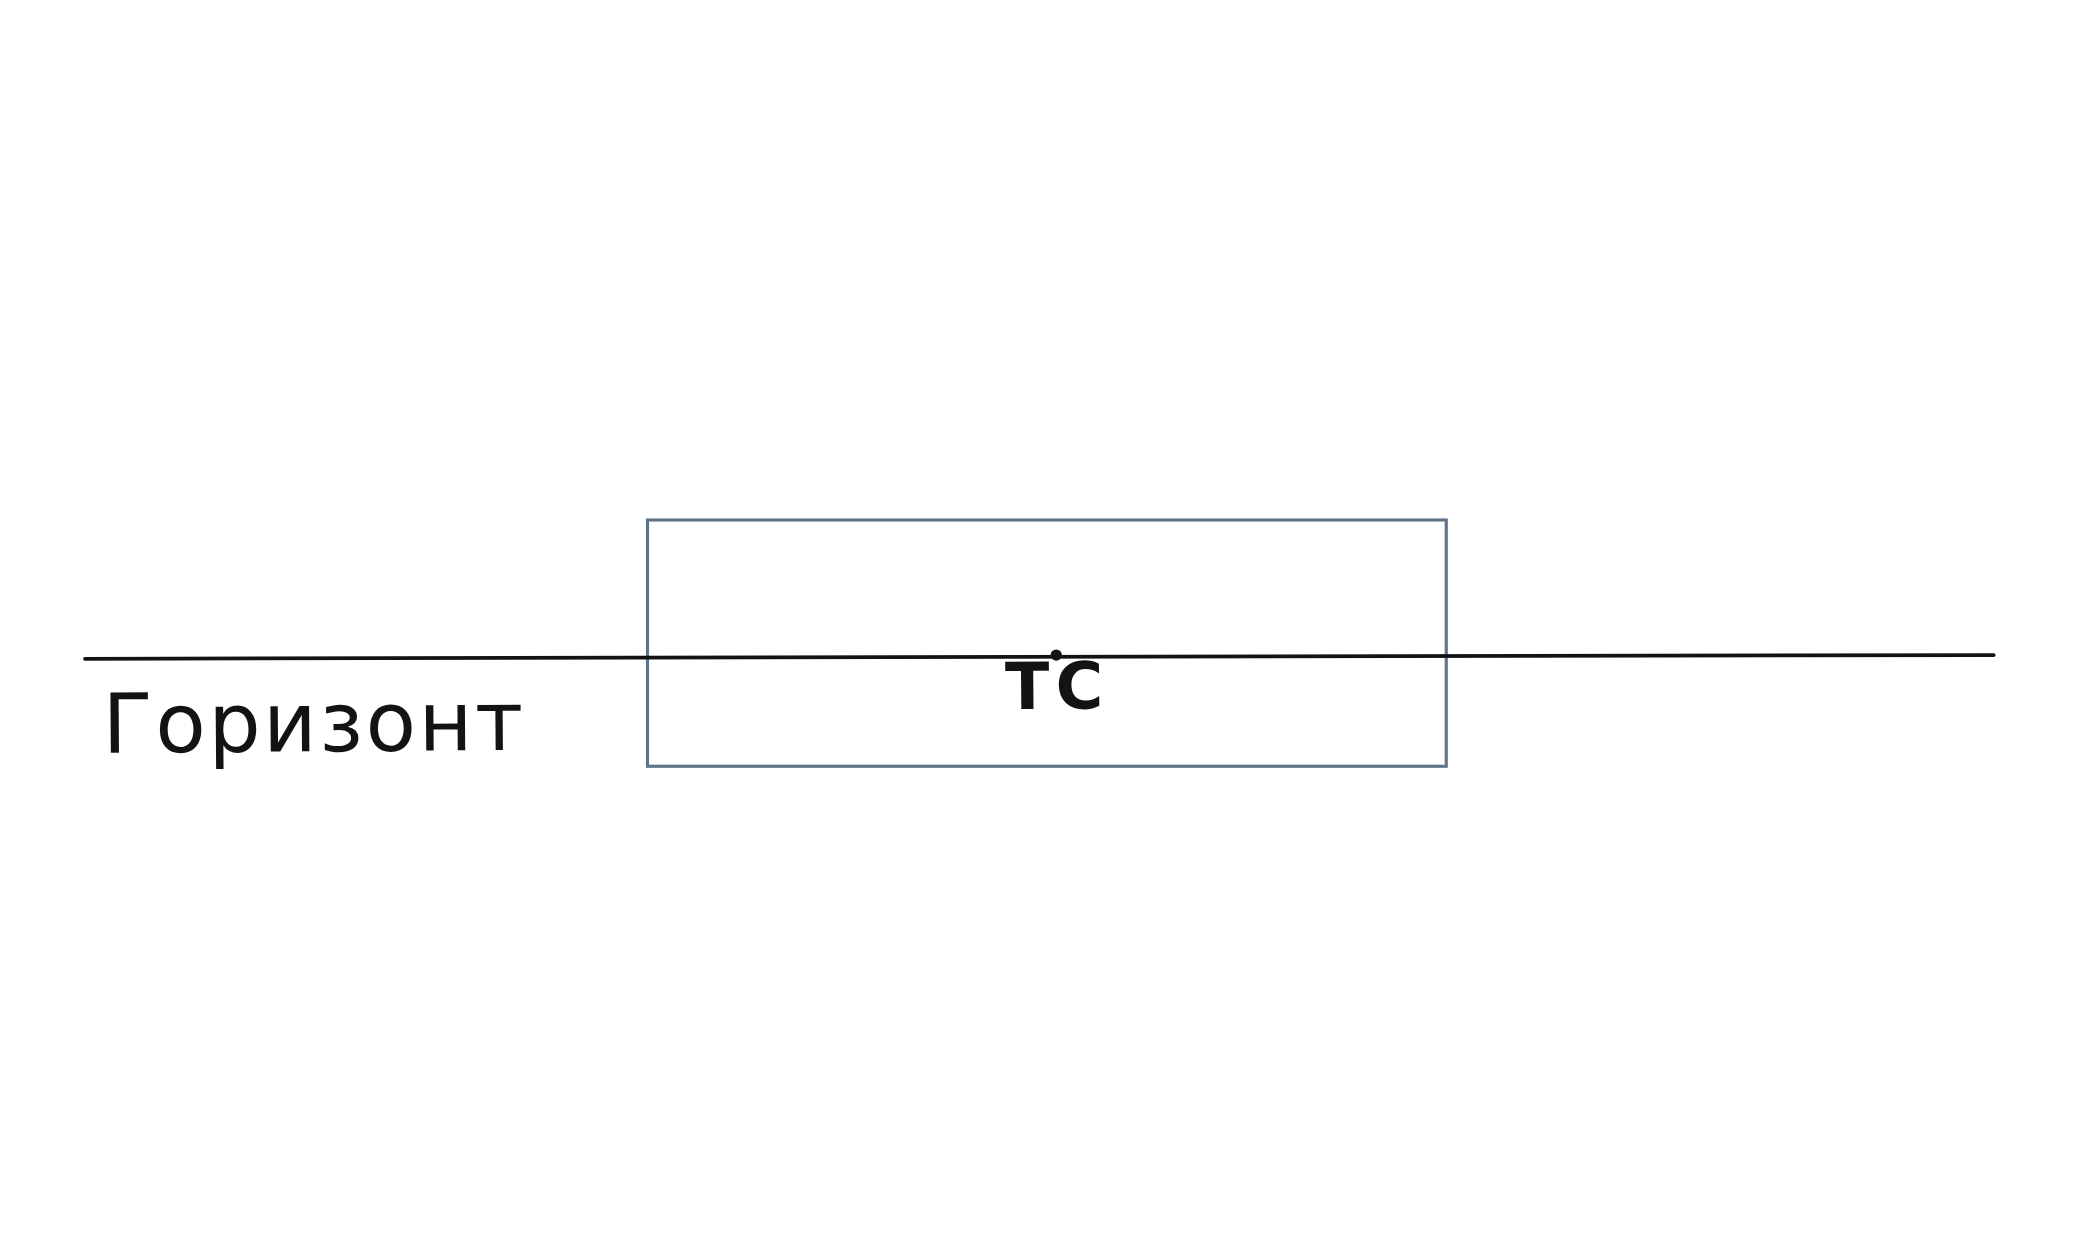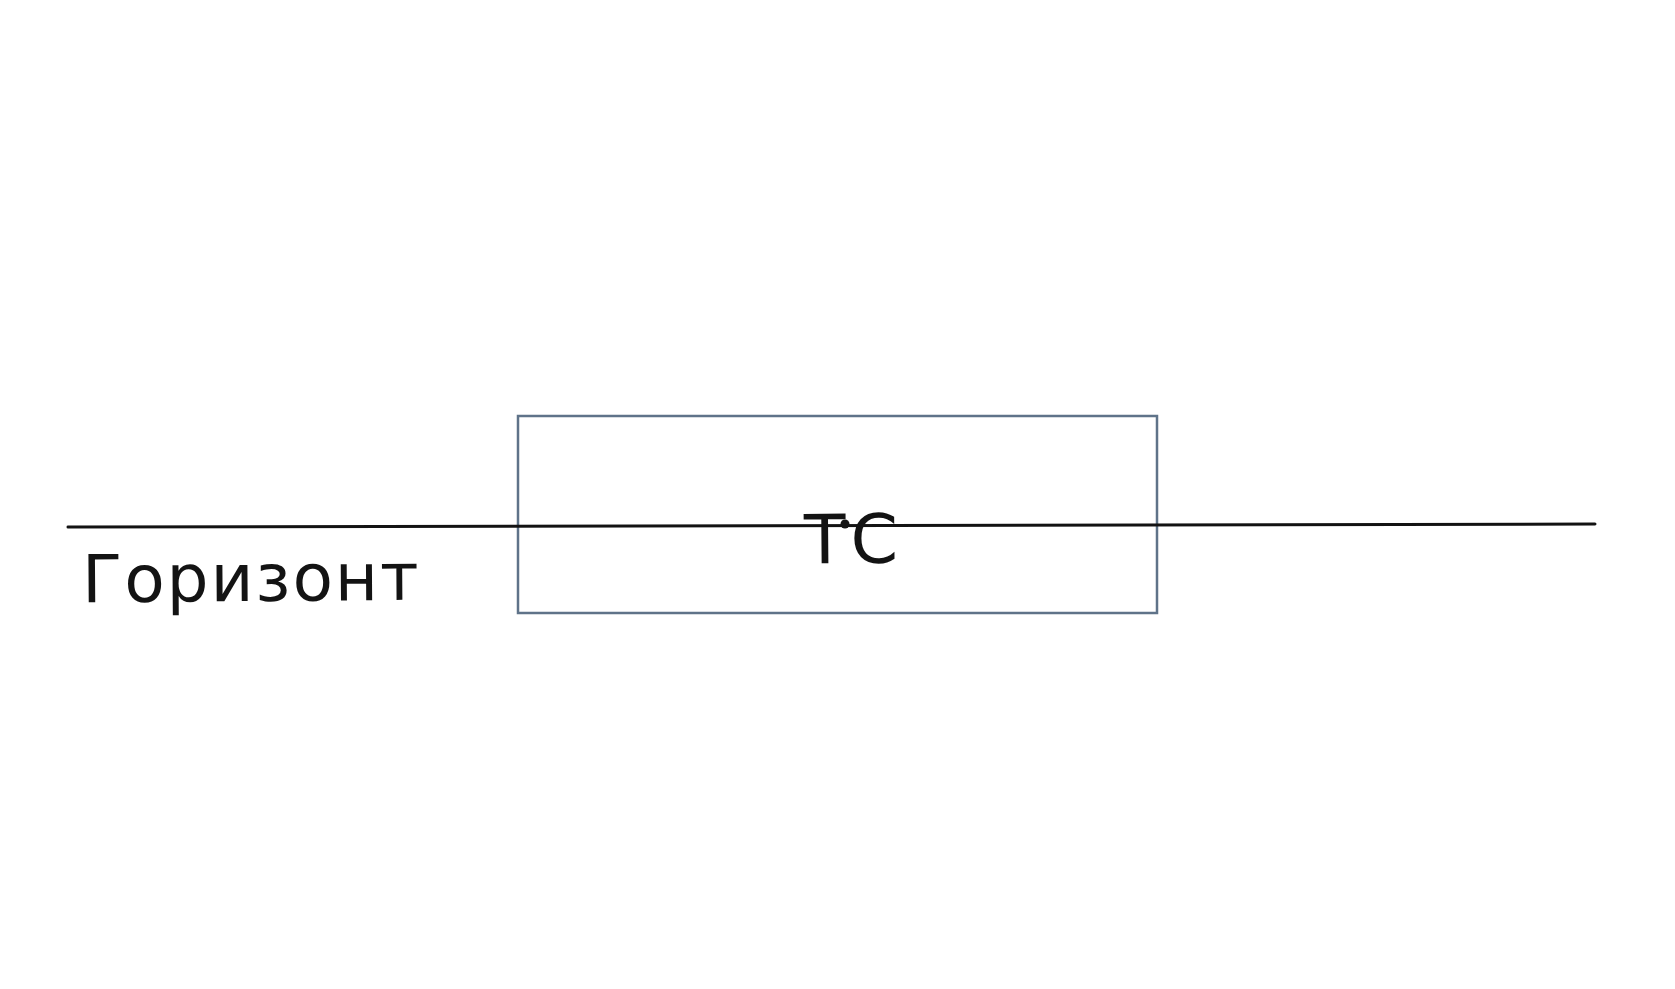--- a/index.html
+++ b/index.html
@@ -32,24 +32,25 @@
   }
   .label-horizon {
     left: 82px;
     top: 546px;
     font-size: 66px;
     letter-spacing: 2px;
     transform: rotate(-0.4deg);
   }
   .label-vp {
     left: 804px;
-    top: 506px;
-    font-size: 68px;
+    top: 524px;
+    font-size: 52px;
     letter-spacing: 5px;
     transform: rotate(-0.5deg);
+    font-weight: bold;
   }
 </style>
 </head>
 <body>
 
 <div class="canvas">
 
   <svg class="sketch-layer" viewBox="0 0 1675 989" xmlns="http://www.w3.org/2000/svg">
 
     <rect x="518" y="416" width="639" height="197" stroke="#5f7389" stroke-width="2.5" fill="none"></rect>

